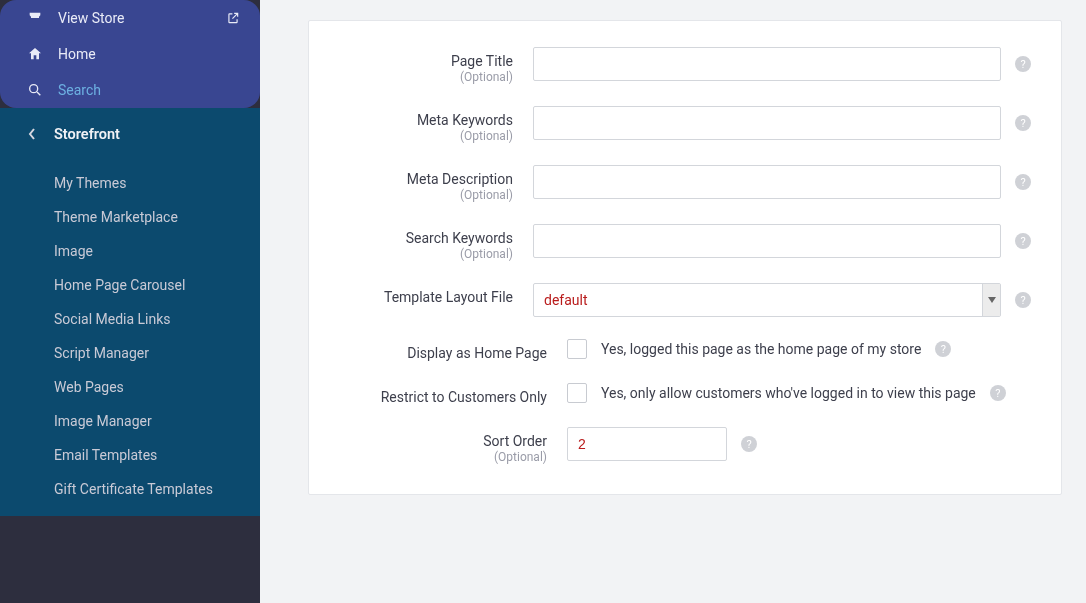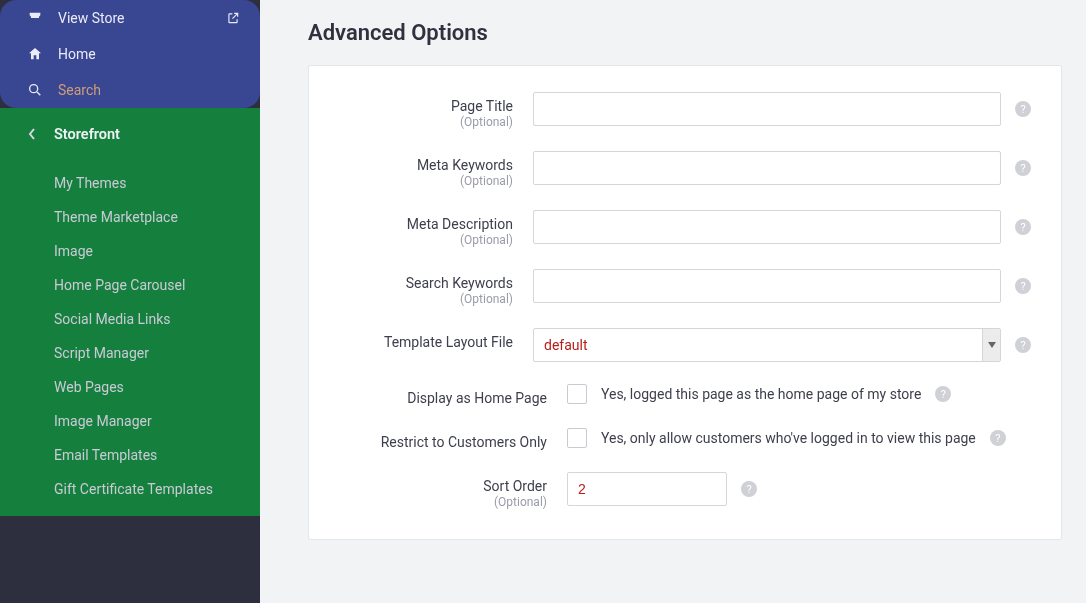--- a/index.html
+++ b/index.html
@@ -88,26 +88,26 @@
     width: 18px;
     height: 18px;
     margin-right: 14px;
     display: flex;
     align-items: center;
     justify-content: center;
     flex-shrink: 0;
   }
   .sb-row .spacer { flex: 1; }
   .sb-row.search-row {
-    color: #fdba74;
+    color: #7dd3fc;
   }
   .sb-row.search-row .label { opacity: 0.75; }
 
   .sidebar-mid {
-    background: #15803d;
+    background: #0c4a6e;
   }
   .sb-section-header {
     display: flex;
     align-items: center;
     height: 52px;
     padding: 0 18px 0 24px;
     color: #f0f1f5;
     font-weight: 600;
     font-size: 14.5px;
     cursor: pointer;
@@ -292,21 +292,20 @@
       <div class="sb-subitem">Script Manager</div>
       <div class="sb-subitem">Web Pages</div>
       <div class="sb-subitem">Image Manager</div>
       <div class="sb-subitem">Email Templates</div>
       <div class="sb-subitem">Gift Certificate Templates</div>
     </div>
   </div>
 </div>
 
 <div class="main">
-  <h1 class="page-title">Advanced Options</h1>
 
   <div class="panel">
 
     <div class="form-row">
       <div class="form-label-col">
         <span>Page Title</span>
         <span class="optional">(Optional)</span>
       </div>
       <div class="form-ctrl-col">
         <input class="text-input" value="" style="">

